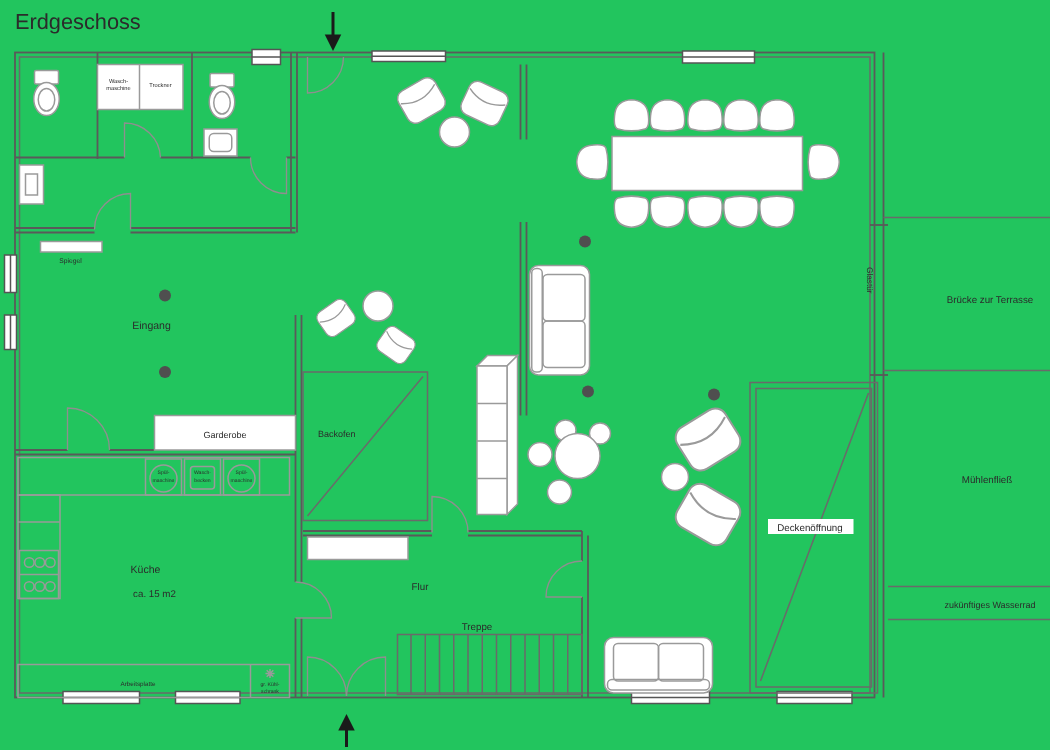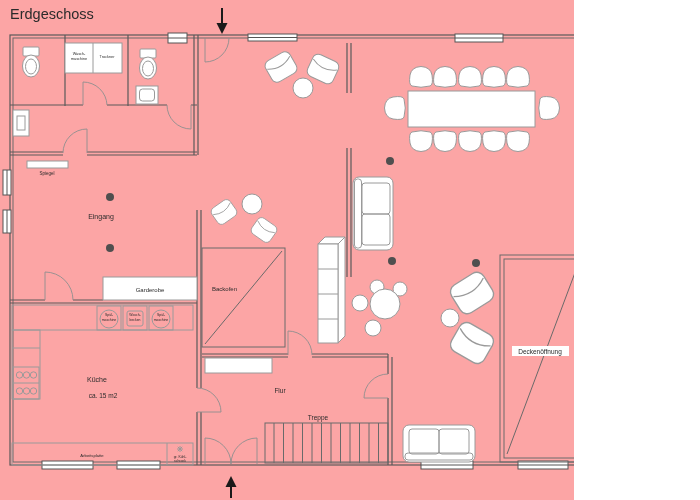--- a/index.html
+++ b/index.html
@@ -1,16 +1,16 @@
 <!DOCTYPE html>
 <html><head>
 <meta charset="utf-8">
 <style>
   html,body{margin:0;padding:0;background:#ffffff;}
-  #stage{position:relative;width:574px;height:500px;background:#fca5a5;overflow:hidden;
+  #stage{position:relative;width:700px;height:500px;background:#22c55e;overflow:hidden;
          font-family:"Liberation Sans", sans-serif;}
   svg text{font-family:"Liberation Sans", sans-serif;fill:#2b2b2b;}
   .wall{stroke:#5a5a5a;stroke-width:1.2;fill:none;}
   .wall2{stroke:#6a6a6a;stroke-width:1;fill:none;}
   .furn{stroke:#9a9a9a;stroke-width:1;fill:#ffffff;}
   .furnl{stroke:#9a9a9a;stroke-width:1;fill:none;}
   .door{stroke:#8f8f8f;stroke-width:0.9;fill:none;}
   .win{stroke:#555;stroke-width:1;fill:#ffffff;}
   .blk{stroke:#1a1a1a;stroke-width:2;fill:none;}
   .blkf{fill:#1a1a1a;stroke:none;}

